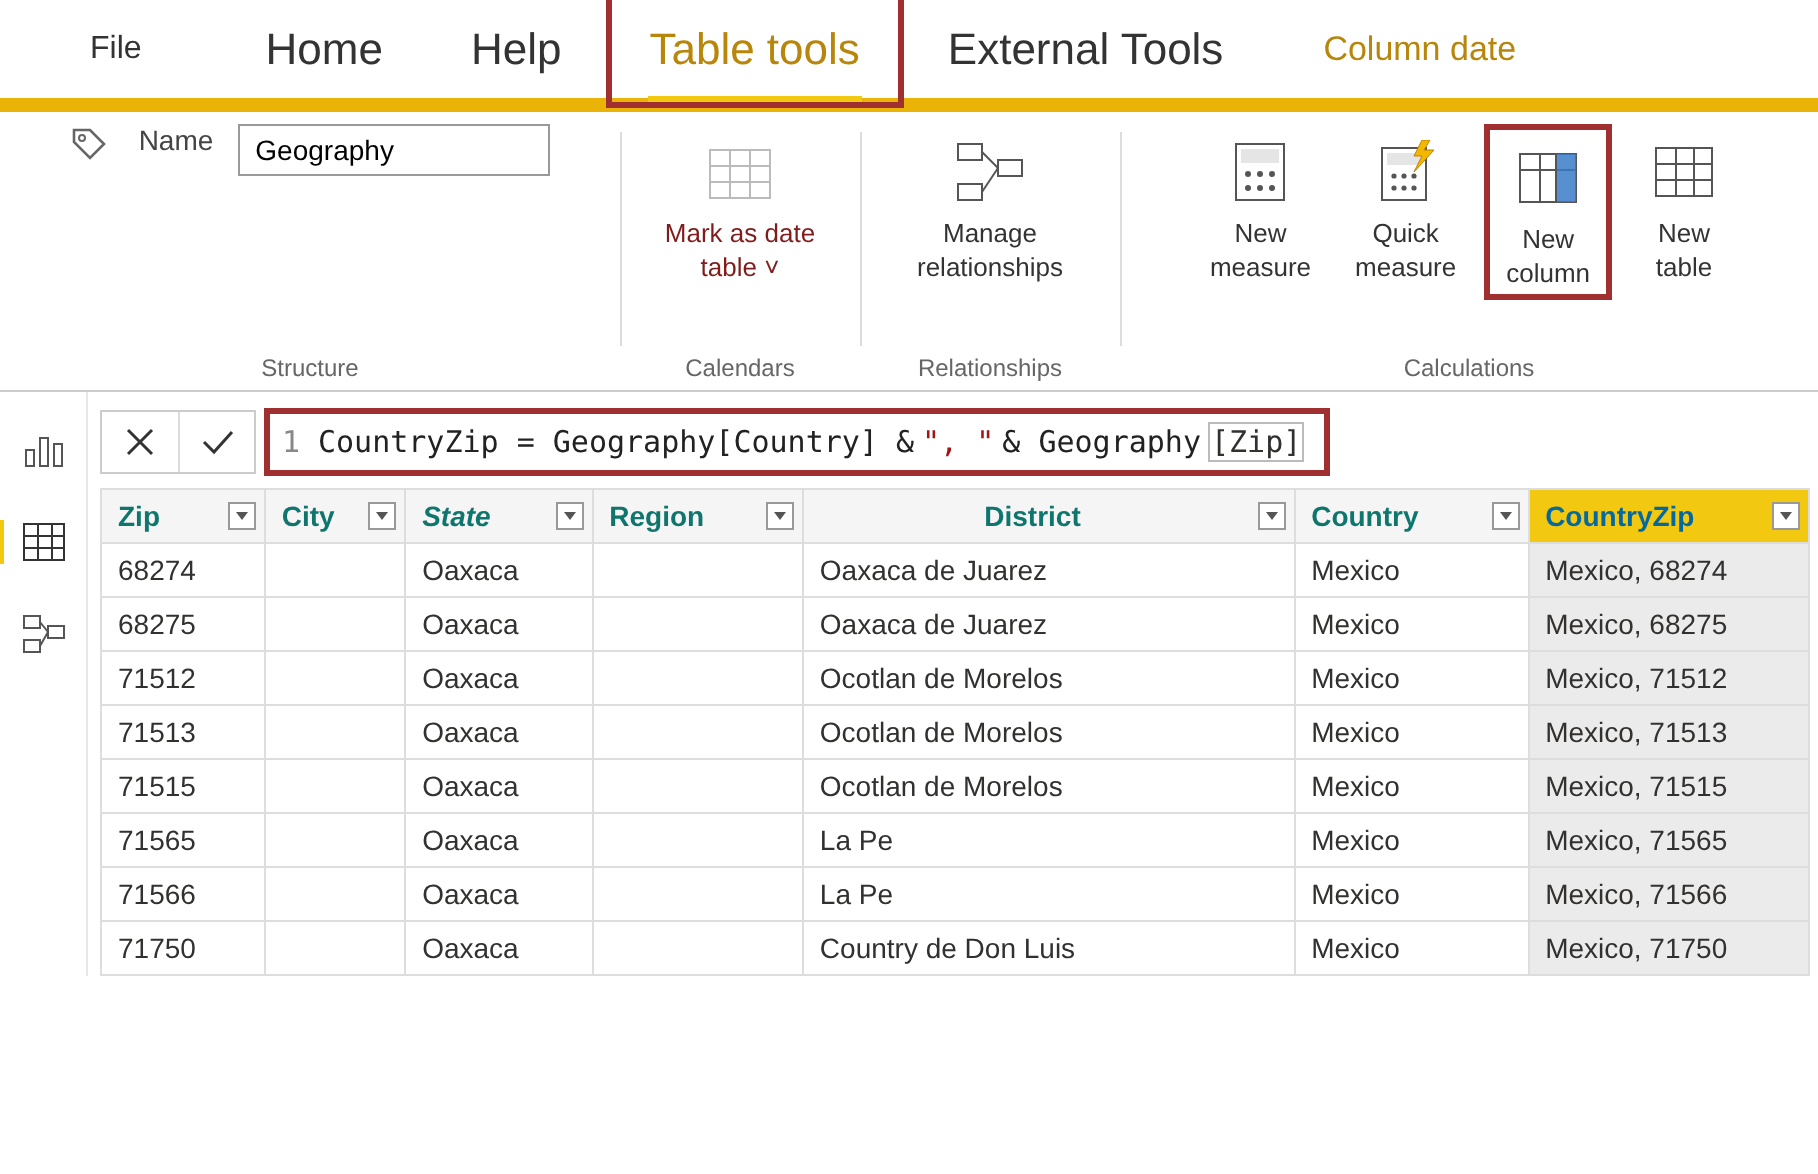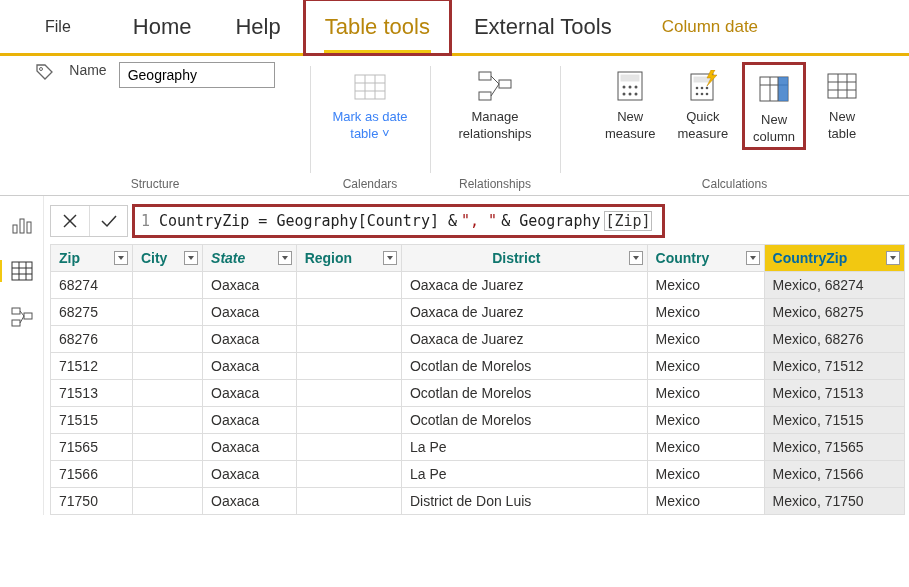--- a/index.html
+++ b/index.html
@@ -9,21 +9,21 @@
     font-size: 14px;
     color: #323130;
     background: #fff;
     width: 909px;
   }
   .top-tabs {
     display: flex;
     align-items: center;
     padding: 0 15px;
     height: 56px;
-    border-bottom: 3px solid #eab308;
+    border-bottom: 7px solid #eab308;
     gap: 0;
   }
   .top-tab {
     padding: 16px 22px;
     font-size: 22px;
     color: #333;
     cursor: pointer;
     position: relative;
   }
   .top-tab.file { padding-left: 30px; padding-right: 40px; font-size: 16px; }
@@ -96,21 +96,21 @@
     display: flex;
     align-items: center;
     justify-content: center;
   }
   .ribbon-btn .lbl {
     font-size: 13px;
     line-height: 17px;
     color: #333;
     margin-top: 2px;
   }
-  .ribbon-btn.disabled .lbl { color: #3b82f6; }
+  .ribbon-btn.disabled .lbl { color: #7f1d1d; }
   .highlight-box-red { border: 3px solid #a03030; }
   
   .main-row { display: flex; }
   .view-switcher {
     width: 44px;
     display: flex;
     flex-direction: column;
     align-items: center;
     padding-top: 18px;
     gap: 24px;
@@ -396,29 +396,20 @@
           <tr>
             <td>68275</td>
             <td></td>
             <td>Oaxaca</td>
             <td></td>
             <td>Oaxaca de Juarez</td>
             <td>Mexico</td>
             <td class="new-col">Mexico, 68275</td>
           </tr>
           <tr>
-            <td>68276</td>
-            <td></td>
-            <td>Oaxaca</td>
-            <td></td>
-            <td>Oaxaca de Juarez</td>
-            <td>Mexico</td>
-            <td class="new-col">Mexico, 68276</td>
-          </tr>
-          <tr>
             <td>71512</td>
             <td></td>
             <td>Oaxaca</td>
             <td></td>
             <td>Ocotlan de Morelos</td>
             <td>Mexico</td>
             <td class="new-col">Mexico, 71512</td>
           </tr>
           <tr>
             <td>71513</td>
@@ -454,20 +445,20 @@
             <td></td>
             <td>La Pe</td>
             <td>Mexico</td>
             <td class="new-col">Mexico, 71566</td>
           </tr>
           <tr>
             <td>71750</td>
             <td></td>
             <td>Oaxaca</td>
             <td></td>
-            <td>District de Don Luis</td>
+            <td>Country de Don Luis</td>
             <td>Mexico</td>
             <td class="new-col">Mexico, 71750</td>
           </tr>
         </tbody>
     </table>
   </div>
 </div>
 
 </body></html>

